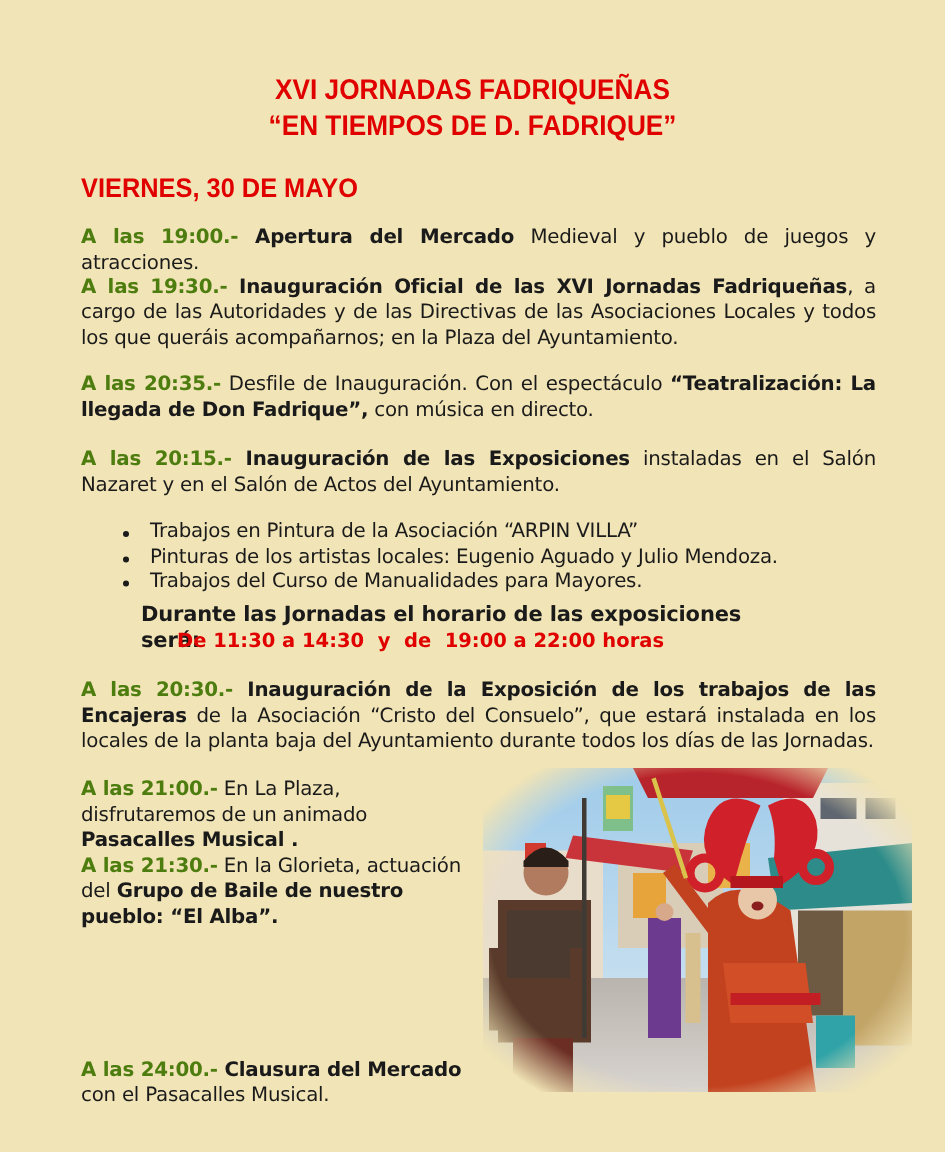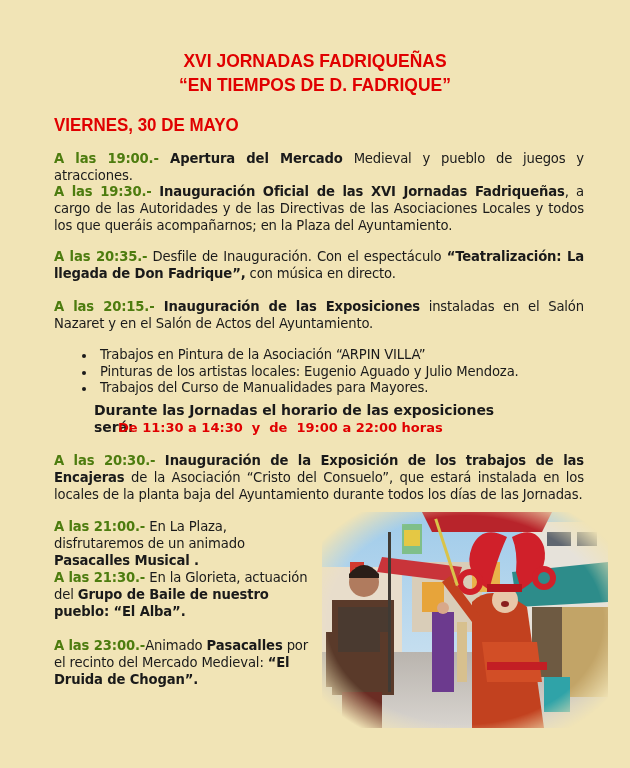--- a/index.html
+++ b/index.html
@@ -98,24 +98,24 @@
   </div>
 
   <div class="event narrow" style="top:518px;">
     <span class="red">A las 21:00.-</span><span> En La Plaza, disfrutaremos de un animado </span><span class="b">Pasacalles Musical .</span>
   </div>
 
   <div class="event narrow" style="top:569px;">
     <span class="red">A las 21:30.-</span><span> En la Glorieta, actuación del </span><span class="b">Grupo de Baile de nuestro pueblo: “El Alba”.</span>
   </div>
 
-  <div class="event narrow" style="top:637px;">
-    <span class="red">A las 23:00.-</span><span>Animado </span><span class="b">Pasacalles</span><span> por el recinto del Mercado Medieval: </span><span class="b">“El Druida de Chogan”.</span>
+
+  <div class="event narrow" style="top:705px;">
+    <span class="red">A las 24:00.-</span><span class="b"> Clausura del Mercado</span><span> con el Pasacalles Musical.</span>
   </div>
-
 
   <div class="photo">
     <svg viewBox="0 0 286 216" preserveAspectRatio="none">
       <defs>
         <linearGradient id="sky" x1="0" y1="0" x2="0" y2="1">
           <stop offset="0" stop-color="#9FCBEA"></stop>
           <stop offset="1" stop-color="#D9E8F2"></stop>
         </linearGradient>
         <linearGradient id="street" x1="0" y1="0" x2="0" y2="1">
           <stop offset="0" stop-color="#B9B4AE"></stop>

